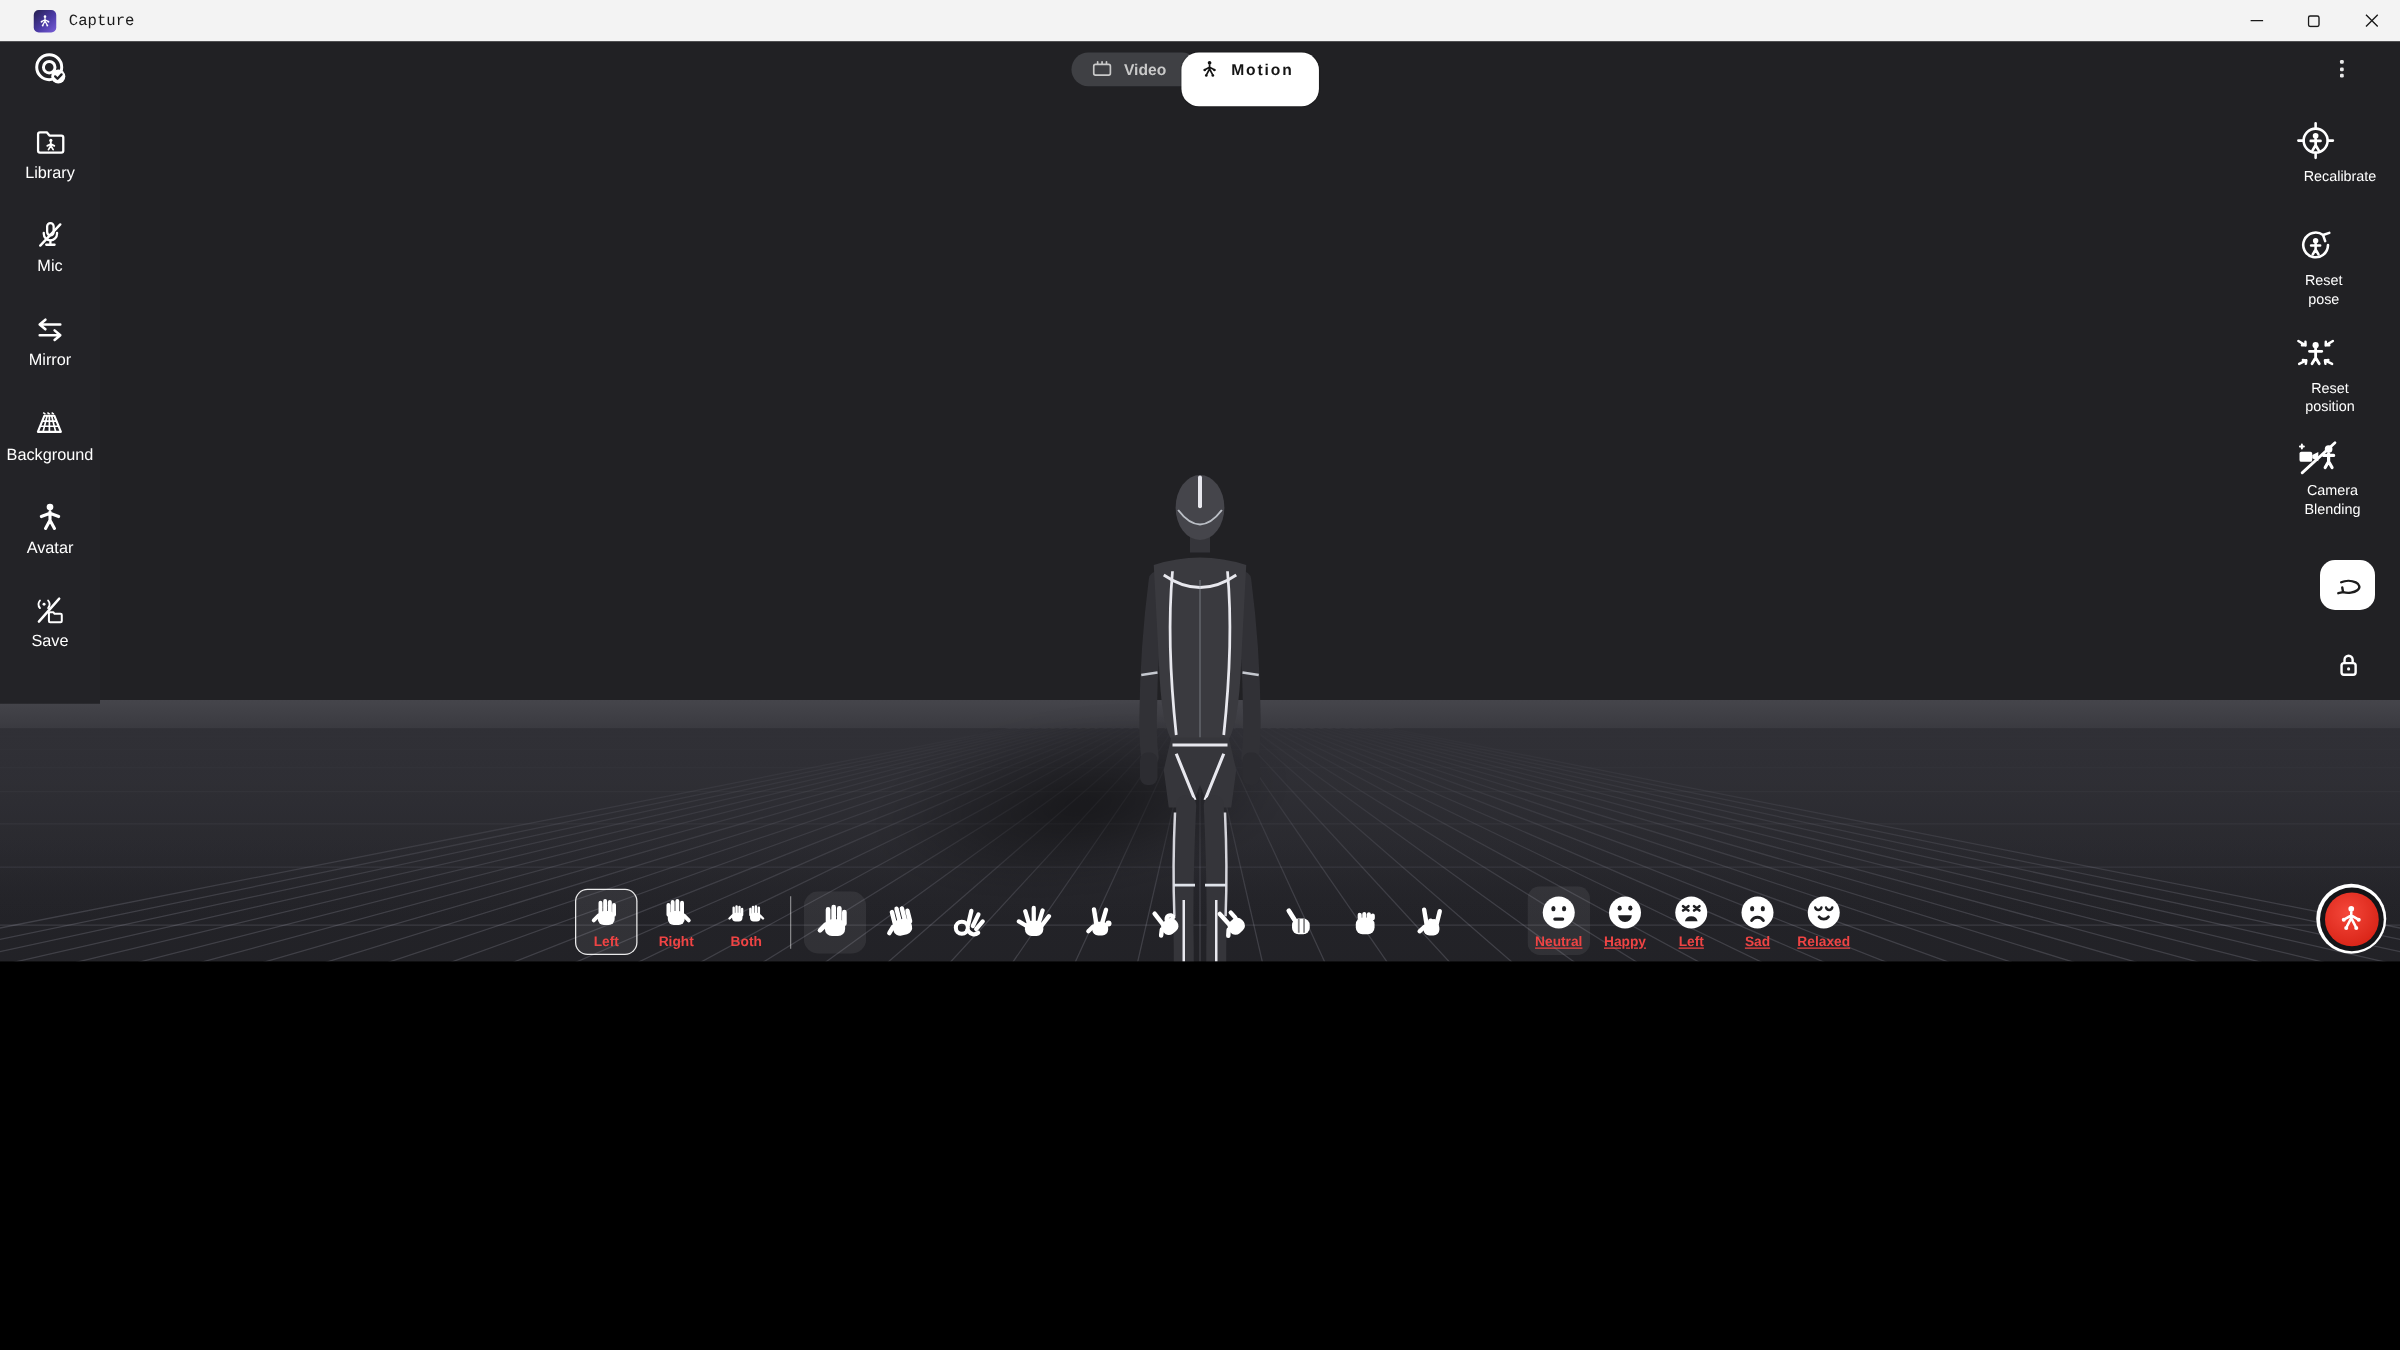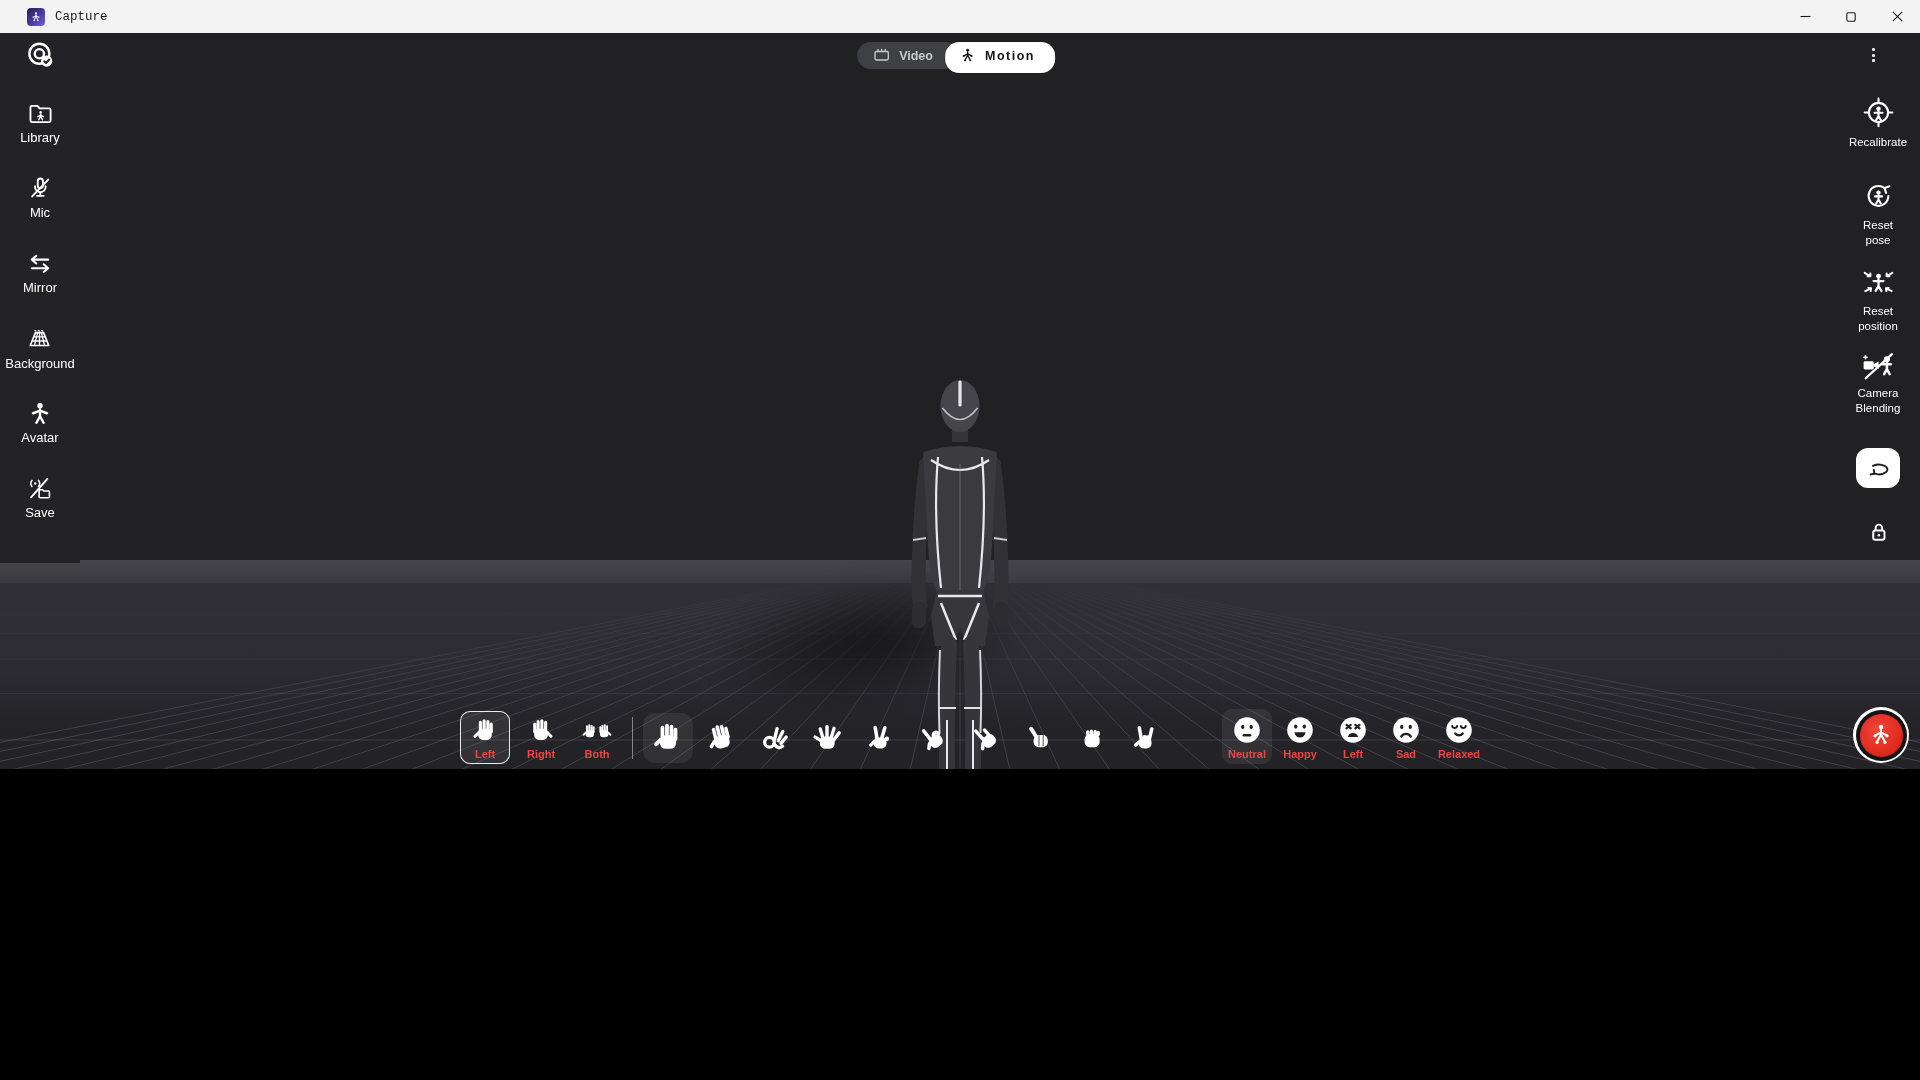--- a/index.html
+++ b/index.html
@@ -16,47 +16,47 @@
   .floor-fade{position:absolute;left:0;top:0;width:1920px;height:150px;background:linear-gradient(180deg,rgba(48,48,54,.95) 0%,rgba(48,48,54,0) 100%);pointer-events:none;}
   .cast-shadow{position:absolute;left:700px;top:545px;width:330px;height:130px;border-radius:50%;
     background:radial-gradient(closest-side,rgba(0,0,0,.5),rgba(0,0,0,0));filter:blur(12px);transform:rotate(-8deg);z-index:2;}
   .contact-shadow{position:absolute;left:830px;top:772px;width:260px;height:44px;border-radius:50%;
     background:radial-gradient(closest-side,rgba(0,0,0,.6),rgba(0,0,0,0));filter:blur(6px);z-index:2;}
   .avatar{position:absolute;left:893px;top:345px;width:134px;height:442px;z-index:3;}
   
   .tabbar{position:absolute;left:50%;top:9px;transform:translateX(-2%) translateX(-50%);display:flex;z-index:20;}
   .tab{height:27px;display:flex;align-items:center;border-radius:14px;font-size:12.5px;font-weight:700;}
   .tab-video{background:#3f4044;color:#c9c9c9;padding:0 26px 0 16px;}
-  .tab-motion{background:#ffffff;color:#141414;padding:0 20px 4px 14px;margin-left:-14px;letter-spacing:1.5px;box-shadow:0 0 0 1px rgba(0,0,0,.15);}
+  .tab-motion{background:#ffffff;color:#141414;padding:0 20px 16px 14px;margin-left:-14px;letter-spacing:1.5px;box-shadow:0 0 0 1px rgba(0,0,0,.15);}
   .tab .ticon{margin-right:9px;display:flex;}
   .kebab{position:absolute;right:38px;top:12px;width:18px;height:20px;display:flex;flex-direction:column;align-items:center;justify-content:center;gap:2.5px;z-index:20;}
   .kebab i{width:3px;height:3px;border-radius:1px;background:#e8e8e8;}
   
   .lsb{position:absolute;left:0;top:0;width:80px;z-index:30;display:flex;flex-direction:column;align-items:center;color:#fff;}
   .lsb .status{margin-top:6px;height:32px;display:flex;align-items:center;}
   .sb-item{margin-top:29px;height:46px;display:flex;flex-direction:column;align-items:center;justify-content:flex-start;}
   .sb-item:first-of-type{margin-top:37px;}
   .sb-label{font-size:13px;color:#fff;margin-top:4px;white-space:nowrap;}
   
   .rsb{position:absolute;right:0;top:0;width:84px;z-index:30;color:#fff;}
-  .r-item{position:absolute;left:0;width:84px;display:flex;flex-direction:column;align-items:center;}
+  .r-item{position:absolute;left:0;width:84px;display:flex;flex-direction:column;align-items:flex-start;}
   .r-label{font-size:11.5px;color:#fff;margin-top:5px;text-align:center;line-height:15px;width:72px;}
   .turn-btn{position:absolute;left:50%;transform:translateX(-50%);top:415px;width:44px;height:40px;border-radius:12px;background:#fff;display:flex;align-items:center;justify-content:center;color:#1d1d1d;}
   .lock-wrap{position:absolute;left:50%;transform:translateX(-50%);top:486px;}
   
   .bottombar{position:absolute;left:50%;bottom:5px;transform:translateX(-50%) translateX(12px);display:flex;align-items:flex-end;z-index:30;color:#ef4444;}
   .mode-btn{width:48px;display:flex;flex-direction:column;align-items:center;padding:4px 0 3px 0;border:1.5px solid transparent;border-radius:10px;}
   .mode-btn+.mode-btn{margin-left:6px;}
   .sel{border-color:rgba(255,255,255,.9);background:rgba(255,255,255,.07);}
   .b-label{font-size:11px;font-weight:700;margin-top:2px;}
   .vdivider{width:1px;height:42px;background:rgba(255,255,255,.45);margin:0 10px 5px 10px;}
   .gest-btn{width:48px;height:48px;display:flex;align-items:center;justify-content:center;border:1.5px solid transparent;border-radius:12px;margin-bottom:1px;}
   .gest-btn+.gest-btn{margin-left:3px;}
   .emo-group{margin-left:52px;display:flex;align-items:flex-end;}
-  .emo-btn{width:48px;display:flex;flex-direction:column;align-items:center;padding:4px 0 3px 0;border:1.5px solid transparent;border-radius:10px;}
+  .emo-btn{width:48px;display:flex;flex-direction:column;align-items:center;padding:4px 0 3px 0;border:1.5px solid transparent;border-radius:10px;text-decoration:underline;}
   .emo-btn+.emo-btn{margin-left:3px;}
   
   .record{position:absolute;right:11px;bottom:6px;width:56px;height:56px;border-radius:50%;background:#fff;display:flex;align-items:center;justify-content:center;z-index:40;}
   .record .ring{width:51px;height:51px;border-radius:50%;background:#141417;display:flex;align-items:center;justify-content:center;}
   .record .core{width:43px;height:43px;border-radius:50%;background:radial-gradient(circle at 42% 38%,#f4473a 0%,#d92417 78%);display:flex;align-items:center;justify-content:center;}
   svg{display:block;}
   .ic{color:#fff;}
 </style>
 </head>
 <body>

